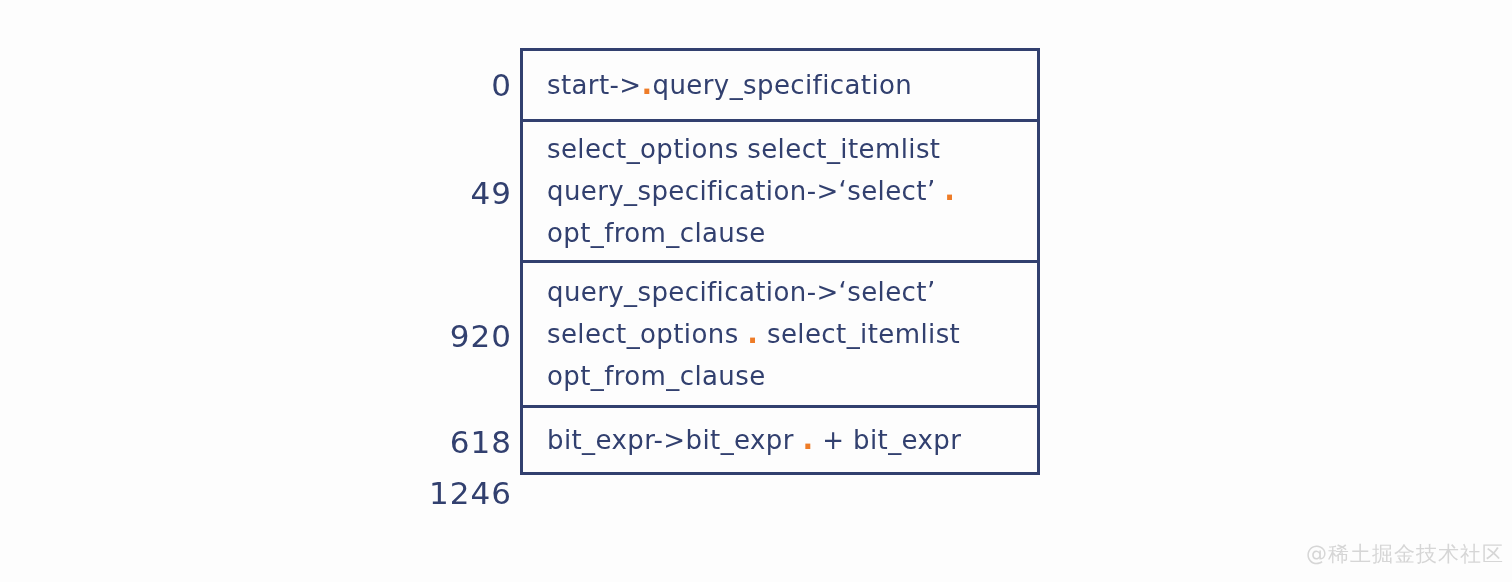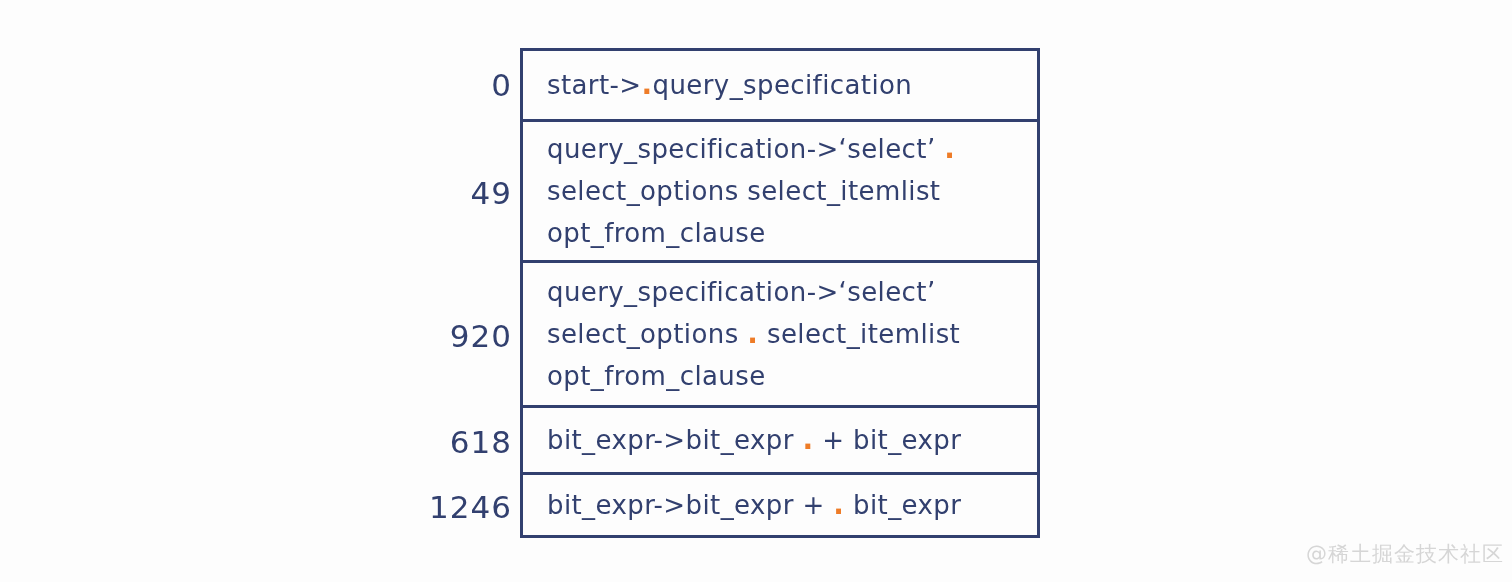--- a/index.html
+++ b/index.html
@@ -79,41 +79,38 @@
   <div id="state-rows">
       <div class="row">
         <div class="num">0</div>
         <div class="box">
           <div class="line"><span class="seg">start-&gt;</span><span class="seg dot">.</span><span class="seg">query_specification</span></div>
         </div>
       </div>
       <div class="row">
         <div class="num">49</div>
         <div class="box">
+          <div class="line"><span class="seg">select_options select_itemlist</span></div>
           <div class="line"><span class="seg">query_specification-&gt;‘select’ </span><span class="seg dot">.</span></div>
-          <div class="line"><span class="seg">select_options select_itemlist</span></div>
           <div class="line"><span class="seg">opt_from_clause</span></div>
         </div>
       </div>
       <div class="row">
         <div class="num">920</div>
         <div class="box">
           <div class="line"><span class="seg">query_specification-&gt;‘select’</span></div>
           <div class="line"><span class="seg">select_options </span><span class="seg dot">.</span><span class="seg"> select_itemlist</span></div>
           <div class="line"><span class="seg">opt_from_clause</span></div>
         </div>
       </div>
       <div class="row">
         <div class="num">618</div>
         <div class="box">
           <div class="line"><span class="seg">bit_expr-&gt;bit_expr </span><span class="seg dot">.</span><span class="seg"> + bit_expr</span></div>
         </div>
       </div>
       <div class="row">
         <div class="num">1246</div>
-        <div class="box">
-          <div class="line"><span class="seg">bit_expr-&gt;bit_expr + </span><span class="seg dot">.</span><span class="seg"> bit_expr</span></div>
-        </div>
       </div>
     </div>
 </div>
 
 <div class="watermark">@稀土掘金技术社区</div>
 
 </body></html>

